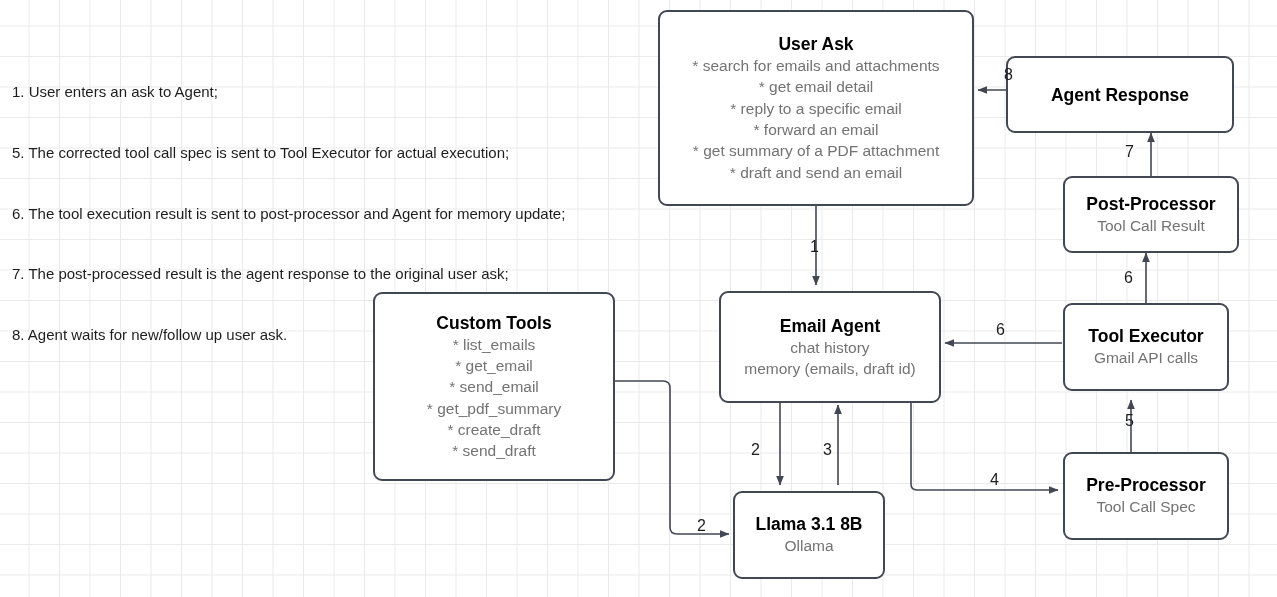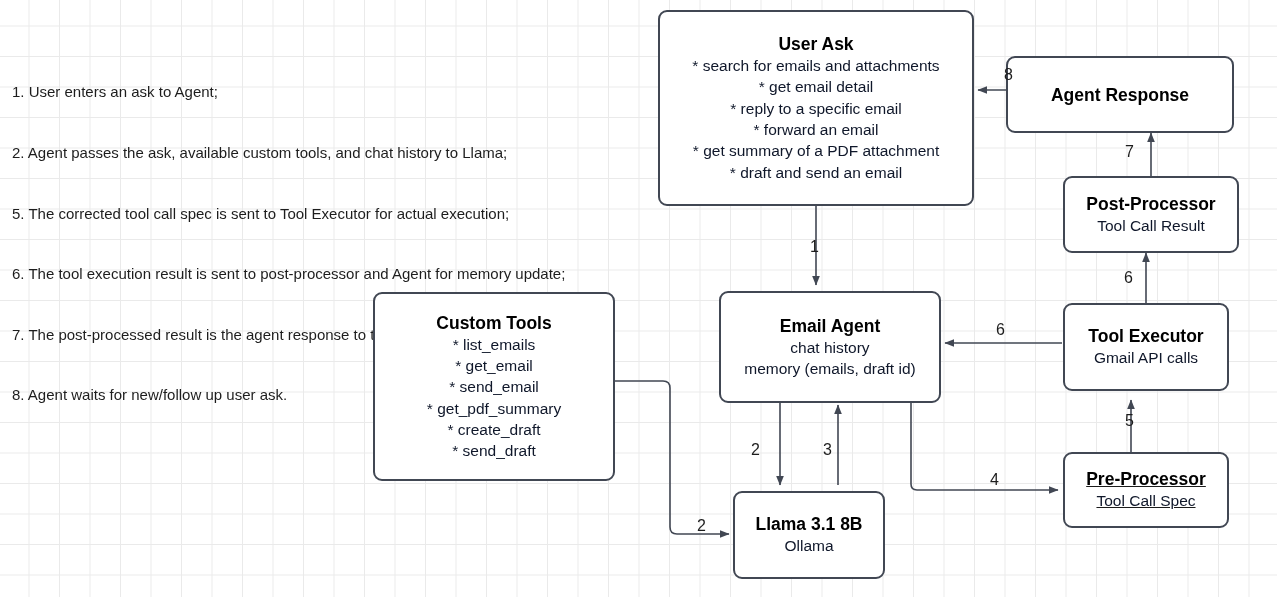--- a/index.html
+++ b/index.html
@@ -42,21 +42,21 @@
   }
   .node .title {
     font-weight: bold;
     font-size: 17.5px;
     line-height: 22px;
     color: #000000;
   }
   .node .sub {
     font-size: 15.5px;
     line-height: 21.3px;
-    color: #0f172a;
+    color: #737373;
     white-space: pre;
   }
   .legend {
     position: absolute;
     left: 12px;
     top: 42px;
     font-size: 15px;
     line-height: 20.2px;
     color: #1d1d1d;
     white-space: pre;
@@ -72,21 +72,20 @@
     line-height: 16px;
   }
 </style>
 </head>
 <body>
 
 <div id="canvas">
 
   <div class="legend">
     <div>1. User enters an ask to Agent;</div>
-    <div>2. Agent passes the ask, available custom tools, and chat history to Llama;</div>
     <div>5. The corrected tool call spec is sent to Tool Executor for actual execution;</div>
     <div>6. The tool execution result is sent to post-processor and Agent for memory update;</div>
     <div>7. The post-processed result is the agent response to the original user ask;</div>
     <div>8. Agent waits for new/follow up user ask.</div>
   </div>
 
   <svg id="wires" viewBox="0 0 1277 597">
     <defs>
       <marker id="ah" markerWidth="10" markerHeight="8" refX="9.4" refY="4" orient="auto" markerUnits="userSpaceOnUse">
         <path d="M0,0 L10,4 L0,8 z" fill="#414753"></path>
@@ -144,21 +143,21 @@
   <div class="node" style="left:1063px; top:303px; width:166px; height:88px;">
     <div class="title">Tool Executor</div>
     <div class="sub">Gmail API calls</div>
   </div>
 
   <div class="node" style="left:1063px; top:176px; width:176px; height:77px;">
     <div class="title">Post-Processor</div>
     <div class="sub">Tool Call Result</div>
   </div>
 
-  <div class="node" style="left:1063px; top:452px; width:166px; height:76px;text-decoration:underline;">
+  <div class="node" style="left:1063px; top:452px; width:166px; height:88px;">
     <div class="title">Pre-Processor</div>
     <div class="sub">Tool Call Spec</div>
   </div>
 
   <div class="node" style="left:373px; top:292px; width:242px; height:189px;">
     <div class="title">Custom Tools</div>
     <div class="sub">* list_emails</div>
     <div class="sub">* get_email</div>
     <div class="sub">* send_email</div>
     <div class="sub">* get_pdf_summary</div>

